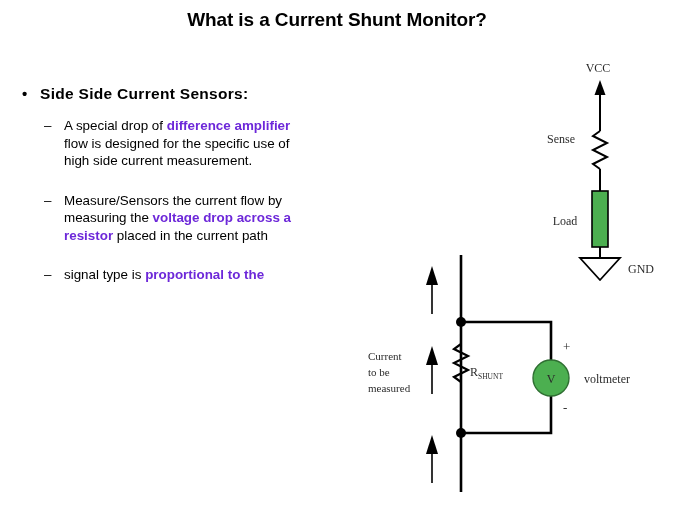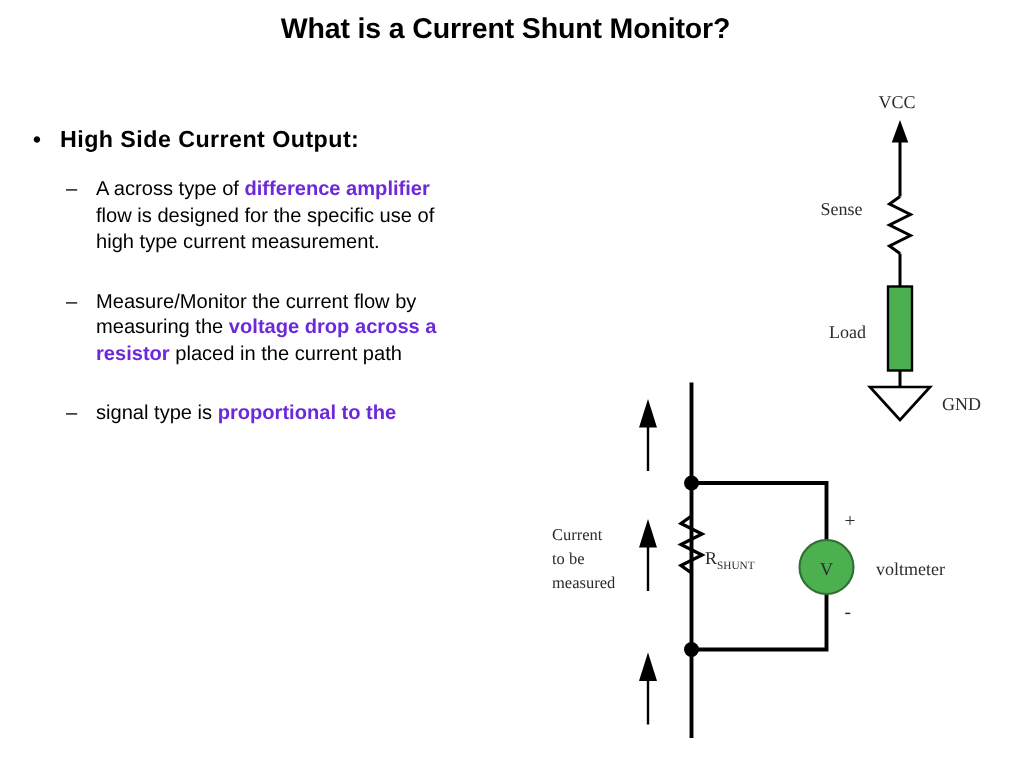--- a/index.html
+++ b/index.html
@@ -93,33 +93,33 @@
 </style>
 </head>
 <body>
 
 <div id="slide-title">What is a Current Shunt Monitor?</div>
 
 <div id="bullets">
 
   <div class="lvl1">
     <span class="dot">•</span>
-    <span>High Side Current Output:</span>
+    <span>Side Side Current Sensors:</span>
   </div>
 
   <div class="lvl2">
     <span class="dash">–</span>
-    <span class="body"><span>A across type of </span><span class="hl">difference amplifier</span></span>
+    <span class="body"><span>A special drop of </span><span class="hl">difference amplifier</span></span>
     <span class="body">flow is designed for the specific use of</span>
-    <span class="body">high type current measurement.</span>
+    <span class="body">high side current measurement.</span>
   </div>
 
   <div class="lvl2">
     <span class="dash">–</span>
-    <span class="body">Measure/Monitor the current flow by</span>
+    <span class="body">Measure/Sensors the current flow by</span>
     <span class="body"><span>measuring the </span><span class="hl">voltage drop across a</span></span>
     <span class="body"><span class="hl">resistor</span><span> placed in the current path</span></span>
   </div>
 
   <div class="lvl2">
     <span class="dash">–</span>
     <span class="body"><span>signal type is </span><span class="hl">proportional to the</span></span>
   </div>
 
 </div>

